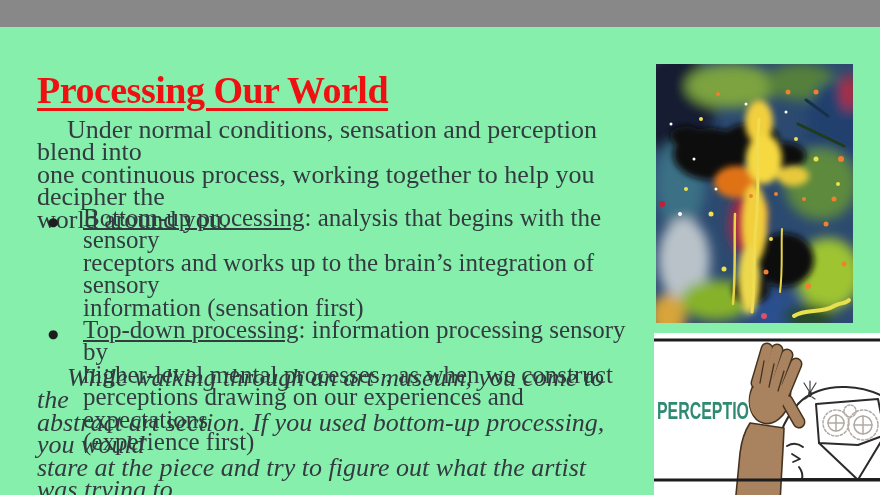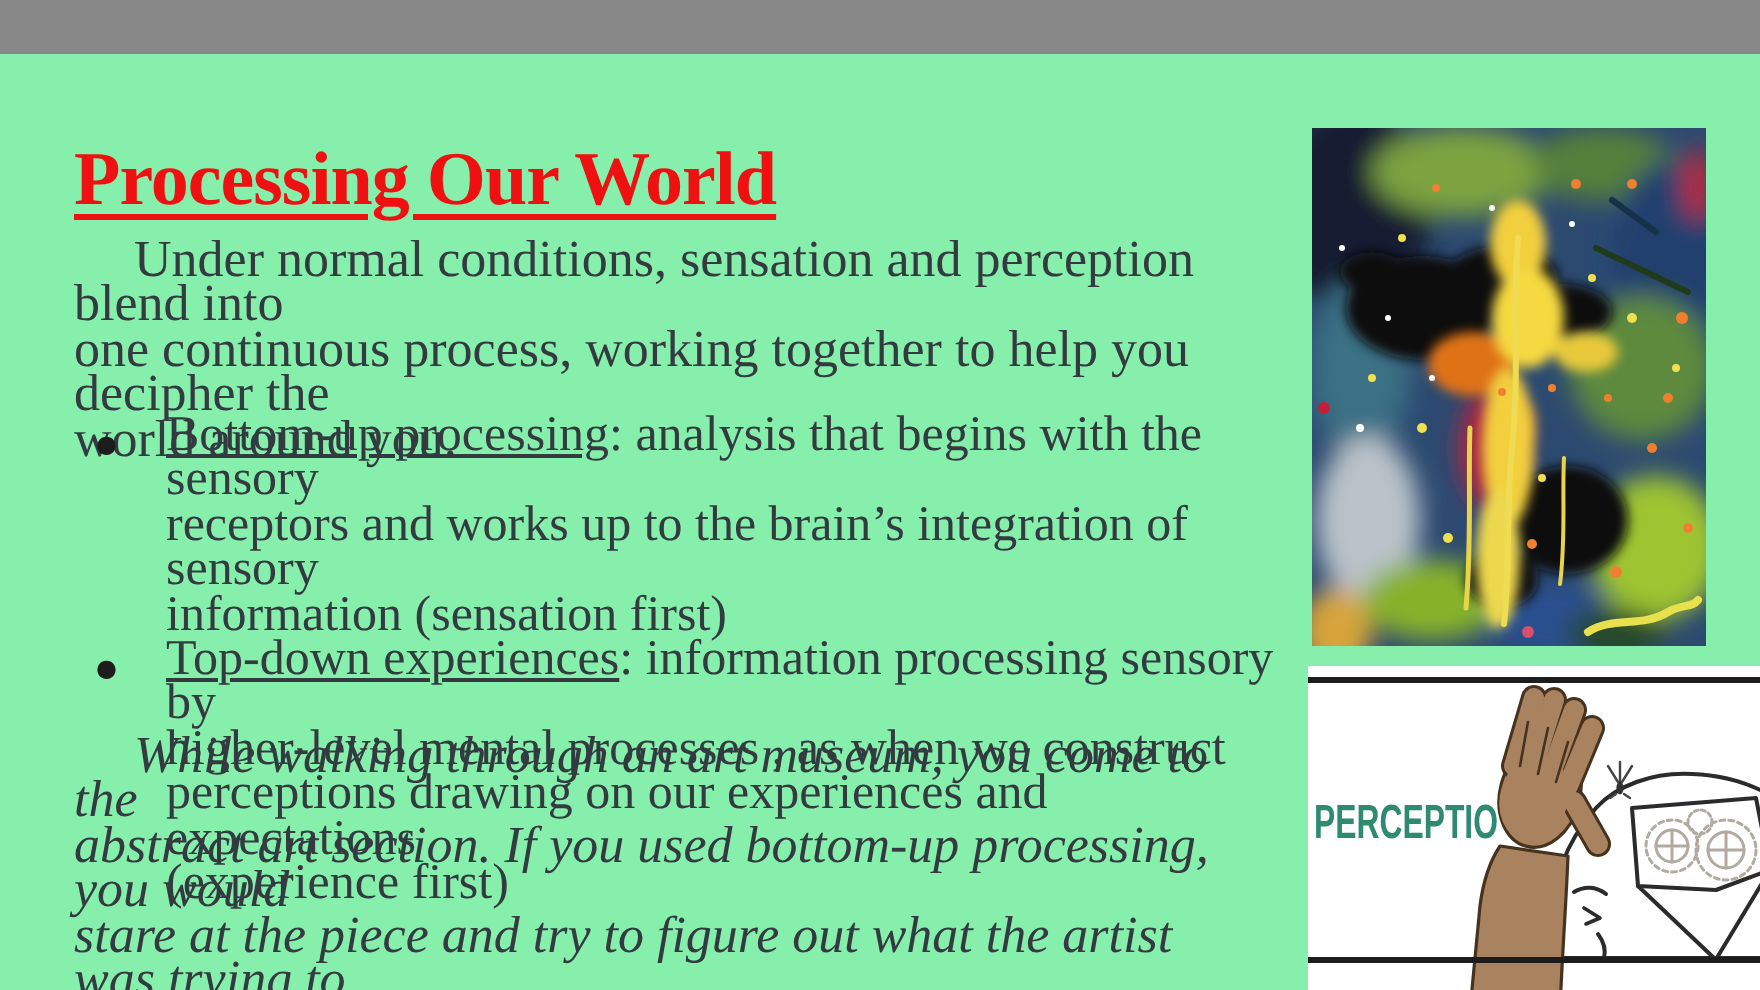--- a/index.html
+++ b/index.html
@@ -43,21 +43,21 @@
 
   <ul class="bullets">
     <li>
         <span class="bullet-glyph">●</span>
         <span class="li-body"><span class="term">Bottom-up processing</span><span>: analysis that begins with the sensory
 receptors and works up to the brain’s integration of sensory
 information (sensation first)</span></span>
       </li>
     <li>
         <span class="bullet-glyph">●</span>
-        <span class="li-body"><span class="term">Top-down experiences</span><span>: information processing sensory by
+        <span class="li-body"><span class="term">Top-down processing</span><span>: information processing sensory by
 higher-level mental processes , as when we construct
 perceptions drawing on our experiences and expectations
 (experience first)</span></span>
       </li>
   </ul>
 
   <p class="example body-text">While walking through an art museum, you come to the
 abstract art section. If you used bottom-up processing, you would
 stare at the piece and try to figure out what the artist was trying to
 create. If you used top-down processing, you would read the title of

